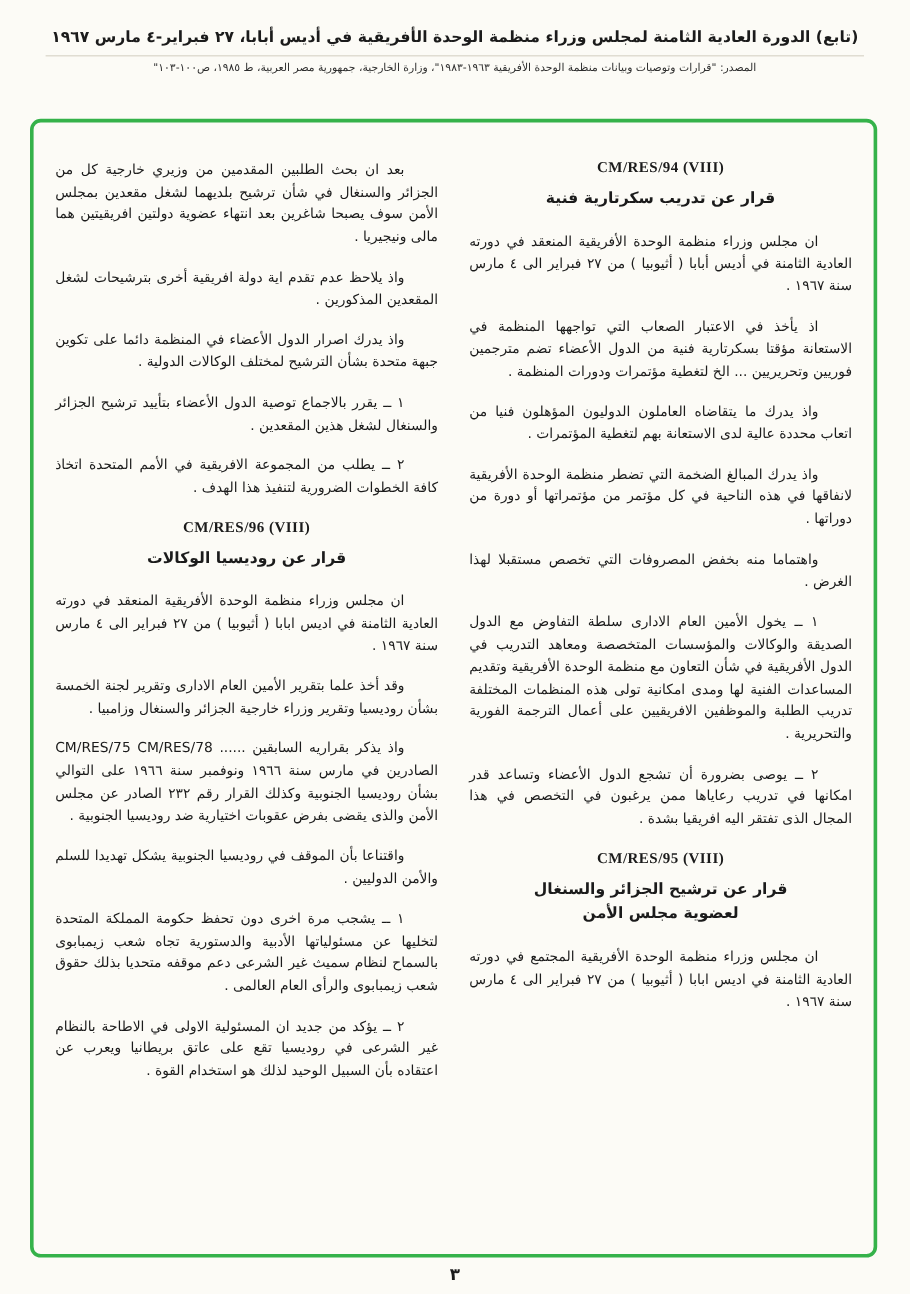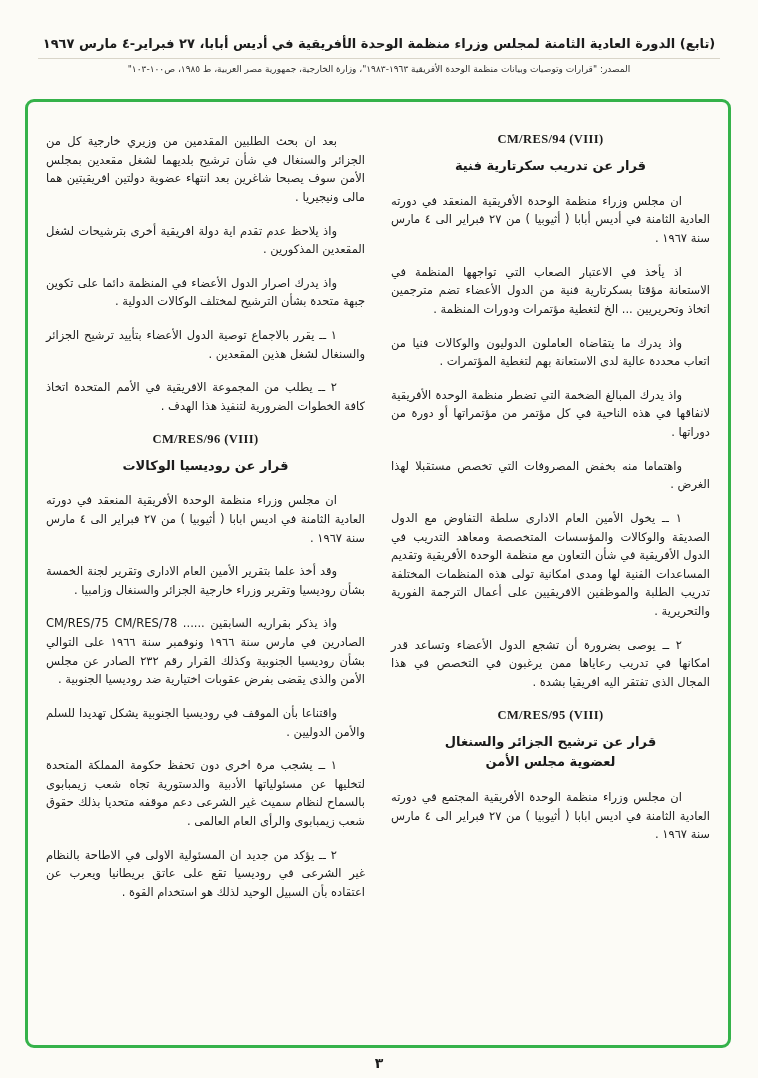--- a/index.html
+++ b/index.html
@@ -4,21 +4,21 @@
 <style>
   * { margin: 0; padding: 0; box-sizing: border-box; }
   html, body { width: 758px; height: 1078px; }
   body {
     background: #fcfbf6;
     color: #1b1b1b;
     font-family: "DejaVu Sans", sans-serif;
     position: relative;
     overflow: hidden;
   }
-  .header { text-align: center; padding-top: 36px; direction: rtl; }
+  .header { text-align: center; padding-top: 24px; direction: rtl; }
   .header-line1 {
     font-weight: bold;
     font-size: 13px;
     padding: 0 30px;
     letter-spacing: 0.2px;
   }
   .header-rule {
     height: 1px;
     background: #d9d5c9;
     margin: 7px 38px 5px 38px;
@@ -90,22 +90,22 @@
   <div class="header-rule"></div>
   <div class="header-line2">المصدر: "قرارات وتوصيات وبيانات منظمة الوحدة الأفريقية ١٩٦٣-١٩٨٣"، وزارة الخارجية، جمهورية مصر العربية، ط ١٩٨٥، ص١٠٠-١٠٣"</div>
 </div>
 
 <div class="content-box">
 
   <section class="col">
     <div class="rescode">CM/RES/94 (VIII)</div>
     <h3 class="restitle">قرار عن تدريب سكرتارية فنية</h3>
     <p class="para">ان مجلس وزراء منظمة الوحدة الأفريقية المنعقد في دورته العادية الثامنة في أديس أبابا ( أثيوبيا ) من ٢٧ فبراير الى ٤ مارس سنة ١٩٦٧ .</p>
-    <p class="para">اذ يأخذ في الاعتبار الصعاب التي تواجهها المنظمة في الاستعانة مؤقتا بسكرتارية فنية من الدول الأعضاء تضم مترجمين اتخاذ وتحريريين ... الخ لتغطية مؤتمرات ودورات المنظمة .</p>
-    <p class="para">واذ يدرك ما يتقاضاه العاملون الدوليون والوكالات فنيا من اتعاب محددة عالية لدى الاستعانة بهم لتغطية المؤتمرات .</p>
+    <p class="para">اذ يأخذ في الاعتبار الصعاب التي تواجهها المنظمة في الاستعانة مؤقتا بسكرتارية فنية من الدول الأعضاء تضم مترجمين فوريين وتحريريين ... الخ لتغطية مؤتمرات ودورات المنظمة .</p>
+    <p class="para">واذ يدرك ما يتقاضاه العاملون الدوليون المؤهلون فنيا من اتعاب محددة عالية لدى الاستعانة بهم لتغطية المؤتمرات .</p>
     <p class="para">واذ يدرك المبالغ الضخمة التي تضطر منظمة الوحدة الأفريقية لانفاقها في هذه الناحية في كل مؤتمر من مؤتمراتها أو دورة من دوراتها .</p>
     <p class="para">واهتماما منه بخفض المصروفات التي تخصص مستقبلا لهذا الغرض .</p>
     <p class="para">١ ــ يخول الأمين العام الادارى سلطة التفاوض مع الدول الصديقة والوكالات والمؤسسات المتخصصة ومعاهد التدريب في الدول الأفريقية في شأن التعاون مع منظمة الوحدة الأفريقية وتقديم المساعدات الفنية لها ومدى امكانية تولى هذه المنظمات المختلفة تدريب الطلبة والموظفين الافريقيين على أعمال الترجمة الفورية والتحريرية .</p>
     <p class="para">٢ ــ يوصى بضرورة أن تشجع الدول الأعضاء وتساعد قدر امكانها في تدريب رعاياها ممن يرغبون في التخصص في هذا المجال الذى تفتقر اليه افريقيا بشدة .</p>
     <div class="rescode">CM/RES/95 (VIII)</div>
     <h3 class="restitle">قرار عن ترشيح الجزائر والسنغال
 لعضوية مجلس الأمن</h3>
     <p class="para">ان مجلس وزراء منظمة الوحدة الأفريقية المجتمع في دورته العادية الثامنة في اديس ابابا ( أثيوبيا ) من ٢٧ فبراير الى ٤ مارس سنة ١٩٦٧ .</p>
   </section>
 

